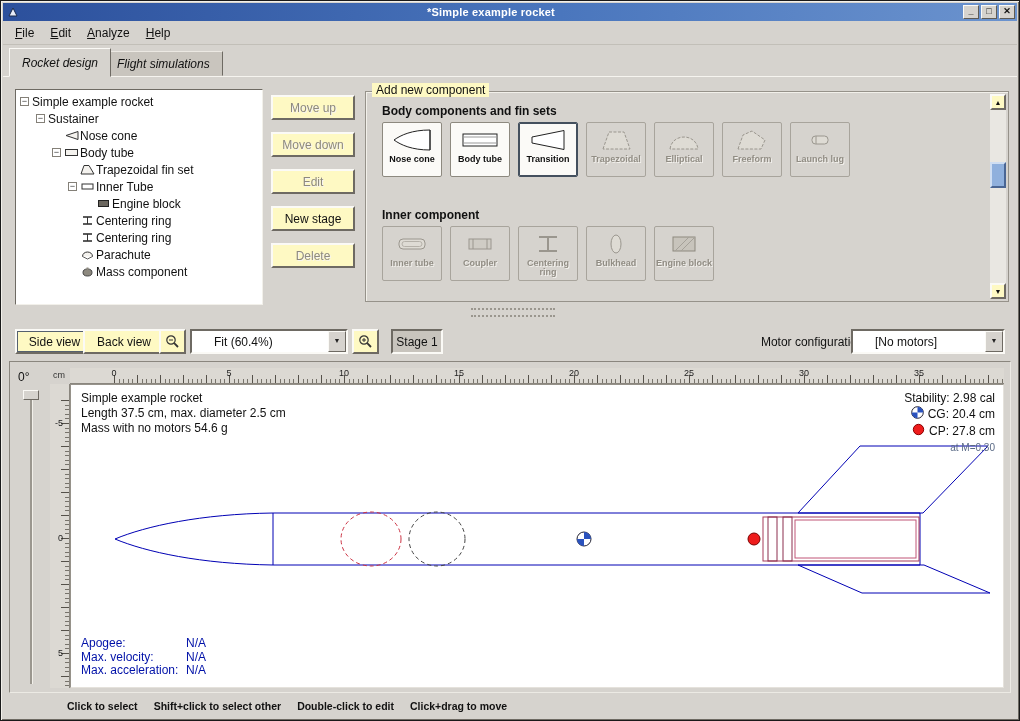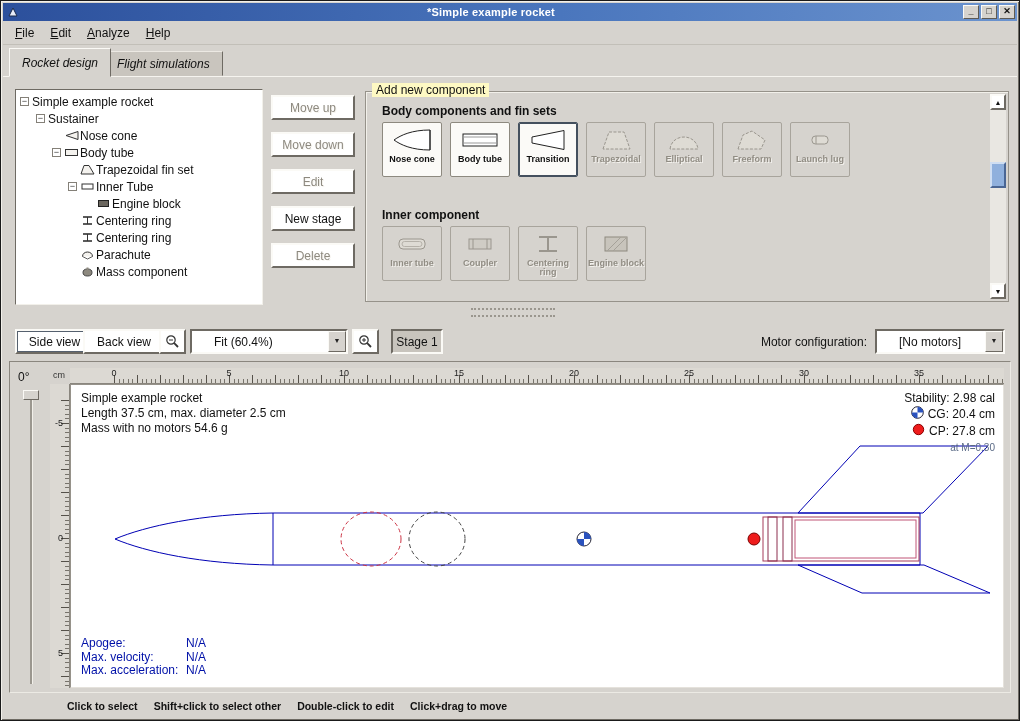--- a/index.html
+++ b/index.html
@@ -38,21 +38,21 @@
 
   .tree-panel { position:absolute; left:12px; top:12px; width:248px; height:216px; background:#fff;
                 border:1px solid; border-color:#6e6a63 #f2f0ea #f2f0ea #6e6a63; padding:3px 0 0 2px; overflow:hidden; }
   .trow { display:flex; align-items:center; height:17px; font-size:12px; white-space:nowrap; color:#111; }
   .exp { width:9px; height:9px; min-width:9px; border:1px solid #848078; background:#fff; font-size:9px;
          line-height:7px; text-align:center; color:#333; margin-right:3px; }
   .spc { width:12px; min-width:12px; }
   .ticon { width:16px; min-width:16px; display:flex; align-items:center; }
 
   .action-col { position:absolute; left:268px; top:18px; width:86px; }
-  .btn3 { background:#ffffff; border:2px solid; border-color:#fbfaf6 #6e6a63 #6e6a63 #fbfaf6;
+  .btn3 { background:#fef9c3; border:2px solid; border-color:#fbfaf6 #6e6a63 #6e6a63 #fbfaf6;
           font-size:12px; color:#111; text-align:center; cursor:default; display:flex;
           align-items:center; justify-content:center; }
   .btn3.dis { color:#8d897f; text-shadow:1px 1px 0 #f6f4ef; }
   .act { width:84px; height:25px; margin-bottom:12px; }
   .act.gap { margin-top:8px; }
 
   .groupbox { position:absolute; left:362px; top:14px; right:8px; height:211px;
               border:1px solid #96928a; box-shadow:inset 1px 1px 0 #f2f0ea; }
   .gb-title { position:absolute; top:-9px; left:6px; background:#fef9c3; padding:0 4px;
               font-weight:normal; font-size:12px; color:#111; }
@@ -80,21 +80,21 @@
   .vtoolbar { position:absolute; left:2px; right:2px; top:318px; height:42px; background:#d6d3ce; }
   .vtoolbar .btn3 { position:absolute; top:10px; height:25px; }
   .tbb-side { left:12px; width:79px; box-shadow:0 0 0 1px #55606e inset; }
   .tbb-back { left:80px; width:82px; }
   .tbb-zoomout { left:156px; width:27px; }
   .tbb-zoomin  { left:349px; width:27px; }
   .tbb-stage { left:388px; width:52px; background:#c8c4bd; border-color:#6e6a63 #fbfaf6 #fbfaf6 #6e6a63; }
   .combo { position:absolute; top:10px; height:25px; background:#fff; border:2px solid;
            border-color:#6e6a63 #fbfaf6 #fbfaf6 #6e6a63; display:flex; align-items:center; }
   .combo-zoom { left:187px; width:158px; }
-  .combo-motor { right:12px; width:130px; }
+  .combo-motor { right:12px; width:154px; }
   .combo-val { flex:1; padding-left:22px; font-size:12px; color:#111; white-space:nowrap; overflow:hidden; }
   .combo-btn { width:18px; height:100%; background:#d6d3ce; border:1px solid;
                border-color:#fbfaf6 #6e6a63 #6e6a63 #fbfaf6; font-size:7px; line-height:17px;
                text-align:center; color:#222; }
   .motor-label { position:absolute; right:150px; top:16px; font-size:12px; color:#111; }
 
   
   .viewpanel { position:absolute; left:8px; right:8px; top:360px; height:332px; background:#d6d3ce;
                border:1px solid; border-color:#8a867e #eceae4 #eceae4 #8a867e; }
   .rot-label { position:absolute; left:8px; top:8px; font-size:12px; color:#111; }
@@ -366,20 +366,28 @@
                 <line x1="11" y1="6" x2="29" y2="6" stroke="#9a968e" stroke-width="2"></line>
                 <line x1="11" y1="20" x2="29" y2="20" stroke="#9a968e" stroke-width="2"></line>
                 <line x1="20" y1="6" x2="20" y2="20" stroke="#9a968e" stroke-width="2"></line>
               </svg>
           </span>
           <span class="cl">Centering ring</span>
         </div>
         <div class="comp-btn disabled">
           <span class="ci">
             <svg width="40" height="26" viewBox="0 0 40 26">
+                <ellipse cx="20" cy="13" rx="5" ry="9" fill="#dedbd4" stroke="#9a968e"></ellipse>
+              </svg>
+          </span>
+          <span class="cl">Bulkhead</span>
+        </div>
+        <div class="comp-btn disabled">
+          <span class="ci">
+            <svg width="40" height="26" viewBox="0 0 40 26">
                 <rect x="9" y="6" width="22" height="14" fill="#c8c4bc" stroke="#8d897f"></rect>
                 <path d="M11,20 L25,6 M17,20 L31,6" stroke="#a5a199" fill="none"></path>
               </svg>
           </span>
           <span class="cl">Engine block</span>
         </div>
       </div>
 
       <div class="gscroll">
         <div class="sarrow up btn3">▲</div>

